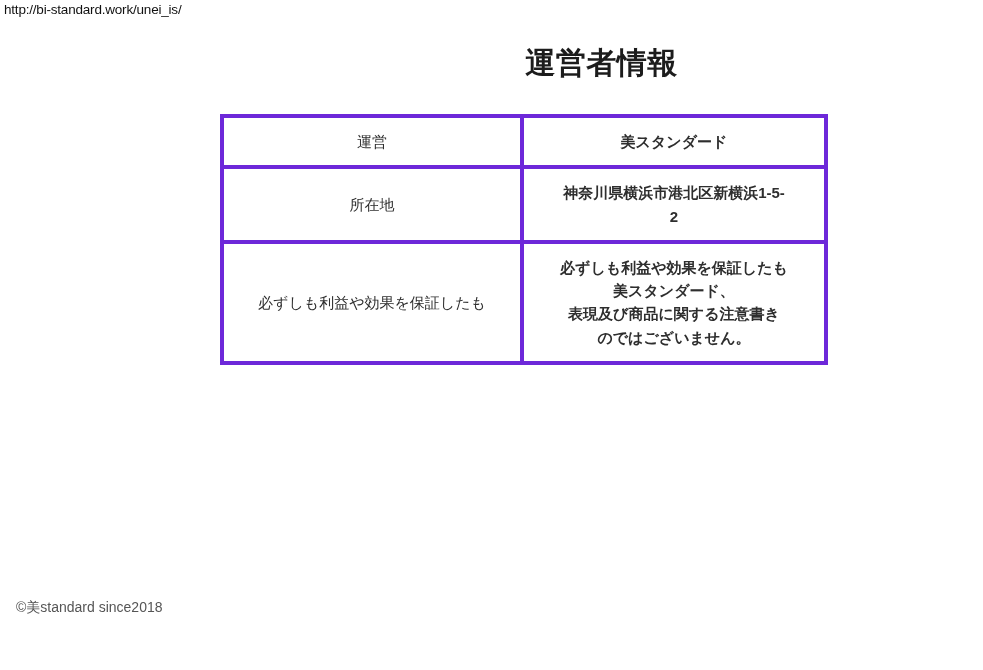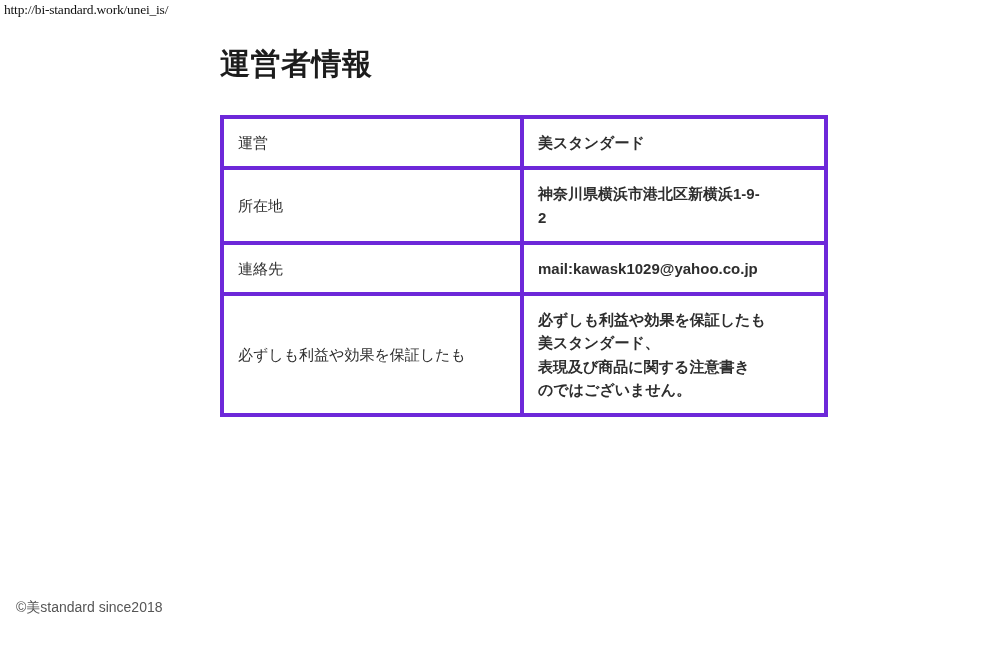--- a/index.html
+++ b/index.html
@@ -9,30 +9,31 @@
   }
   body {
     width: 983px;
     height: 670px;
     font-family: "Liberation Sans", sans-serif;
     color: #000000;
     overflow: hidden;
     position: relative;
   }
   .url-bar {
-    font-family: Liberation Serif, serif;
+    font-family: Liberation Sans, sans-serif;
     font-size: 13.5px;
     color: #111111;
     padding: 2px 4px 0 4px;
     letter-spacing: -0.2px;
     white-space: nowrap;
   }
   .page {
     padding-left: 220px;
     box-sizing: border-box;
+    text-align: center;
   }
   .page-title {
     font-size: 30px;
     font-weight: bold;
     color: #1c1c1c;
     margin: 26px 0 0 0;
     letter-spacing: 0.5px;
   }
   table.info-table {
     margin-top: 30px;
@@ -85,28 +86,22 @@
     <tbody>
       <tr>
         <td class="label">運営</td>
         <td class="value">
           <span class="line">美スタンダード</span>
         </td>
       </tr>
       <tr>
         <td class="label">所在地</td>
         <td class="value">
-          <span class="line">神奈川県横浜市港北区新横浜1-9-</span>
+          <span class="line">神奈川県横浜市港北区新横浜1-5-</span>
           <span class="line">2</span>
-        </td>
-      </tr>
-      <tr>
-        <td class="label">連絡先</td>
-        <td class="value">
-          <span class="line">mail:kawask1029@yahoo.co.jp</span>
         </td>
       </tr>
       <tr>
         <td class="label">必ずしも利益や効果を保証したも</td>
         <td class="value">
           <span class="line">必ずしも利益や効果を保証したも</span>
           <span class="line">美スタンダード、</span>
           <span class="line">表現及び商品に関する注意書き</span>
           <span class="line">のではございません。</span>
         </td>

